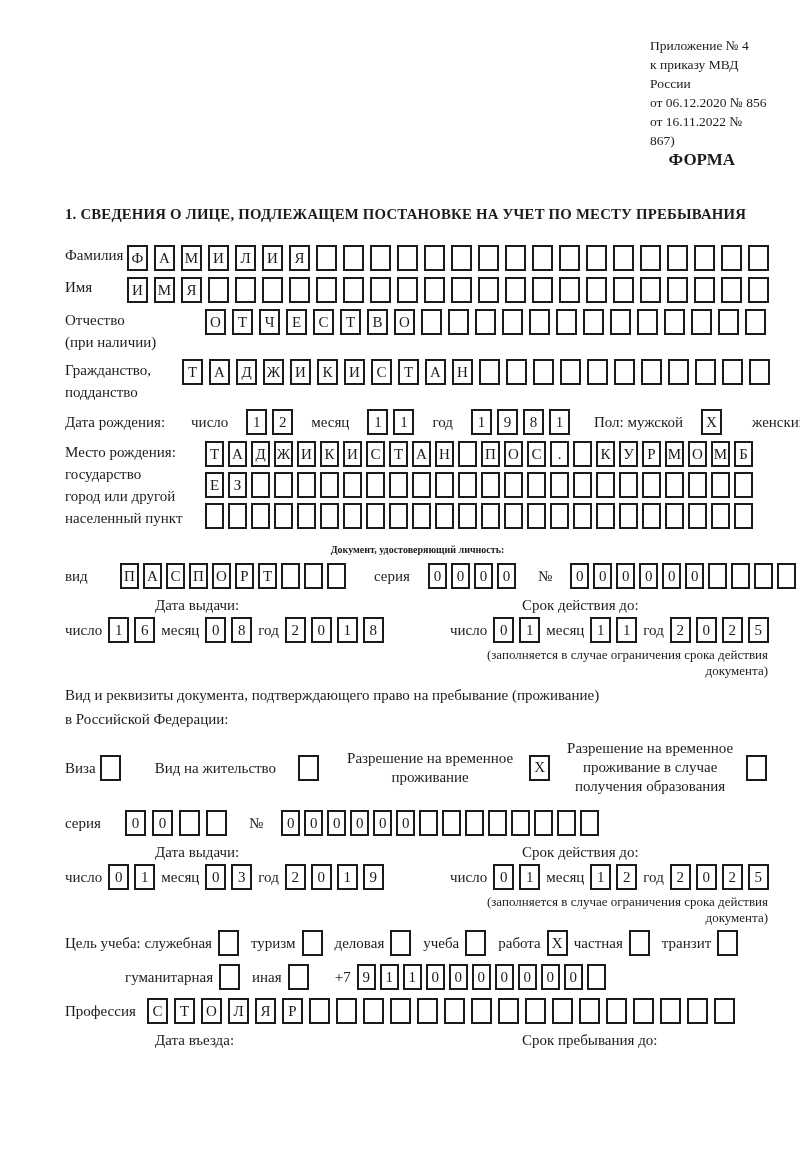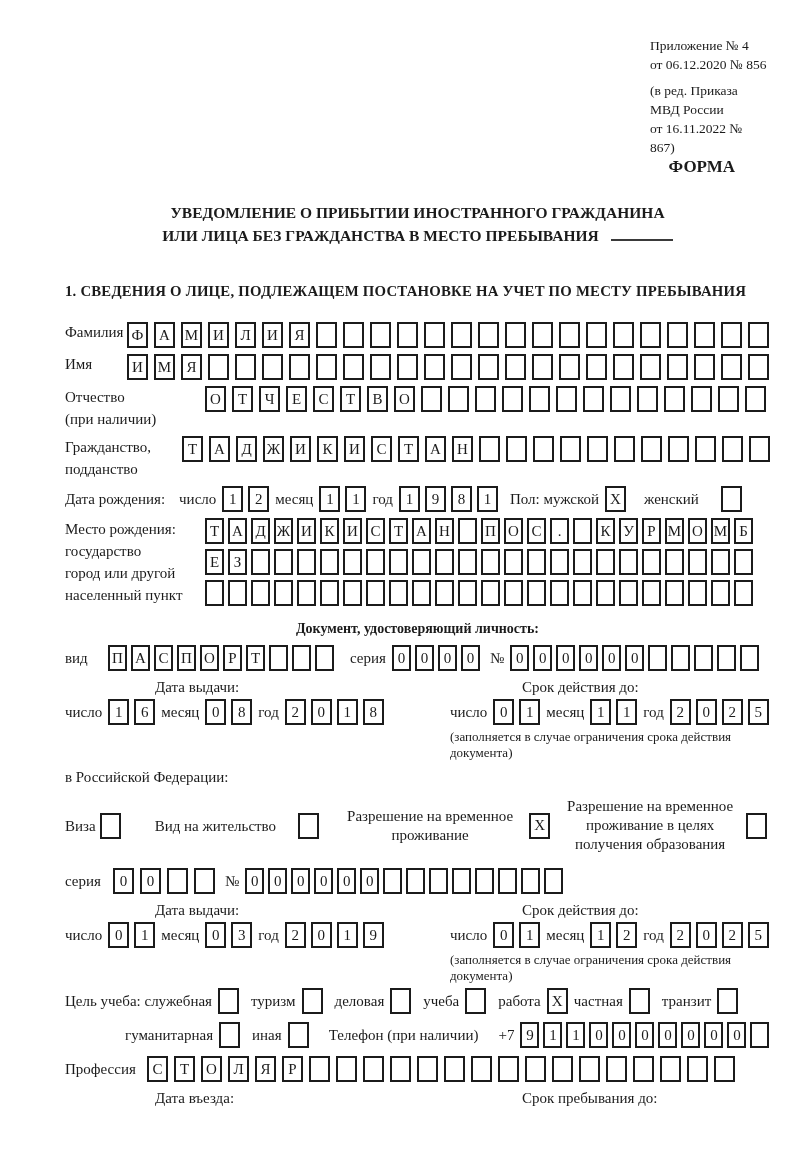--- a/index.html
+++ b/index.html
@@ -30,62 +30,58 @@
     box-sizing:border-box; flex:none;
     width:21px; height:26px; border:2px solid #1b1b1b; background:#fff;
     display:inline-flex; align-items:center; justify-content:center;
     font-size:15px; line-height:1;
   }
   .tight { gap:4px; }
   .tight .cell { width:19px; }
   .stack3 > .cells { margin-bottom:5px; }
   
   .sm { flex:none; margin:0 6px; line-height:26px; }
-  .inline-row { align-items:flex-start; }
+  .inline-row { align-items:flex-start;gap:12px; }
   .inline-row .lbl { line-height:26px; }
   
-  .doc-heading { text-align:center; font-weight:bold; font-size:14px; margin:10px 0 8px 0; }
+  .doc-heading { text-align:center; font-weight:bold; font-size:10px; margin:10px 0 8px 0; }
   
   .dates-block { display:flex; margin-bottom:4px; margin-top:8px; }
   .dates-left { width:385px; flex:none; }
   .dates-right { flex:1; }
   .dates-hdr { padding-left:90px; margin-bottom:3px; }
   .dates-hdr2 { padding-left:72px; margin-bottom:3px; }
   .dates-row { display:flex; align-items:center; }
   .dcells { display:flex; flex:none; gap:5px; }
-  .note { font-size:13px; margin-top:4px; padding-right:2px; }
+  .note { font-size:13px; margin-top:4px; text-align:right; padding-right:2px; }
   .text-line { line-height:24px; }
   
   .visa-row { display:flex; align-items:center; margin:8px 0 14px 0; }
   .vlbl { text-align:center; line-height:19px; flex:none; }
   .visa-row .cb { margin-left:10px; }
   
   .purpose-row { display:flex; align-items:center; margin-bottom:8px; }
   .purpose-row .plbl { flex:none; margin-right:6px; line-height:26px; }
   .purpose-row .cb { margin-right:12px; }
 </style>
 </head>
 <body>
 
 <div class="page">
  <div class="inner">
 
   <div class="annex">
     <div>Приложение № 4</div>
+    <div>к приказу МВД России</div>
     <div>от 06.12.2020 № 856</div>
-    <div class="grp2">(в ред. Приказа МВД России</div>
     <div>от 16.11.2022 № 867)</div>
   </div>
 
   <div class="forma">ФОРМА</div>
 
-  <div class="title">
-    <div>УВЕДОМЛЕНИЕ О ПРИБЫТИИ ИНОСТРАННОГО ГРАЖДАНИНА</div>
-    <div><span>ИЛИ ЛИЦА БЕЗ ГРАЖДАНСТВА В МЕСТО ПРЕБЫВАНИЯ</span><span class="blank-line"></span></div>
-  </div>
 
   <div class="sec-heading">1. СВЕДЕНИЯ О ЛИЦЕ, ПОДЛЕЖАЩЕМ ПОСТАНОВКЕ НА УЧЕТ ПО МЕСТУ ПРЕБЫВАНИЯ</div>
 
   <div class="row">
     <span class="lbl w62">Фамилия</span>
     <span class="cells">
           <span class="cell">Ф</span>
           <span class="cell">А</span>
           <span class="cell">М</span>
           <span class="cell">И</span>
@@ -397,35 +393,36 @@
               <span class="cell">2</span>
               <span class="cell">0</span>
               <span class="cell">2</span>
               <span class="cell">5</span>
             </span>
       </div>
       <div class="note">(заполняется в случае ограничения срока действия документа)</div>
     </div>
   </div>
 
+  <div class="text-line">Вид и реквизиты документа, подтверждающего право на пребывание (проживание)</div>
   <div class="text-line" style="">в Российской Федерации:</div>
 
   <div class="visa-row">
     <span class="vlbl" style="line-height:26px">Виза</span>
     <span class="cb" style="margin-left:4px"></span>
     <span class="vlbl" style="margin-left:34px; line-height:26px">Вид на жительство</span>
     <span class="cb" style="margin-left:22px"></span>
     <span class="vlbl" style="margin-left:22px; width:178px">
       <div>Разрешение на временное</div>
       <div>проживание</div>
     </span>
     <span class="cb">X</span>
     <span class="vlbl" style="margin-left:14px; width:172px">
       <div>Разрешение на временное</div>
-      <div>проживание в целях</div>
+      <div>проживание в случае</div>
       <div>получения образования</div>
     </span>
     <span class="cb"></span>
   </div>
 
   <div class="row inline-row">
     <span class="lbl" style="width:48px">серия</span>
     <span class="cells">
           <span class="cell">0</span>
           <span class="cell">0</span>
@@ -514,21 +511,20 @@
     <span class="cb"></span>
     <span class="plbl">транзит</span>
     <span class="cb" style="margin-right:0"></span>
   </div>
 
   <div class="purpose-row" style="padding-left:60px">
     <span class="plbl">гуманитарная</span>
     <span class="cb"></span>
     <span class="plbl">иная</span>
     <span class="cb"></span>
-    <span class="plbl" style="margin-left:8px">Телефон (при наличии)</span>
     <span class="plbl" style="margin-left:14px">+7</span>
     <span class="cells tight">
           <span class="cell">9</span>
           <span class="cell">1</span>
           <span class="cell">1</span>
           <span class="cell">0</span>
           <span class="cell">0</span>
           <span class="cell">0</span>
           <span class="cell">0</span>
           <span class="cell">0</span>

